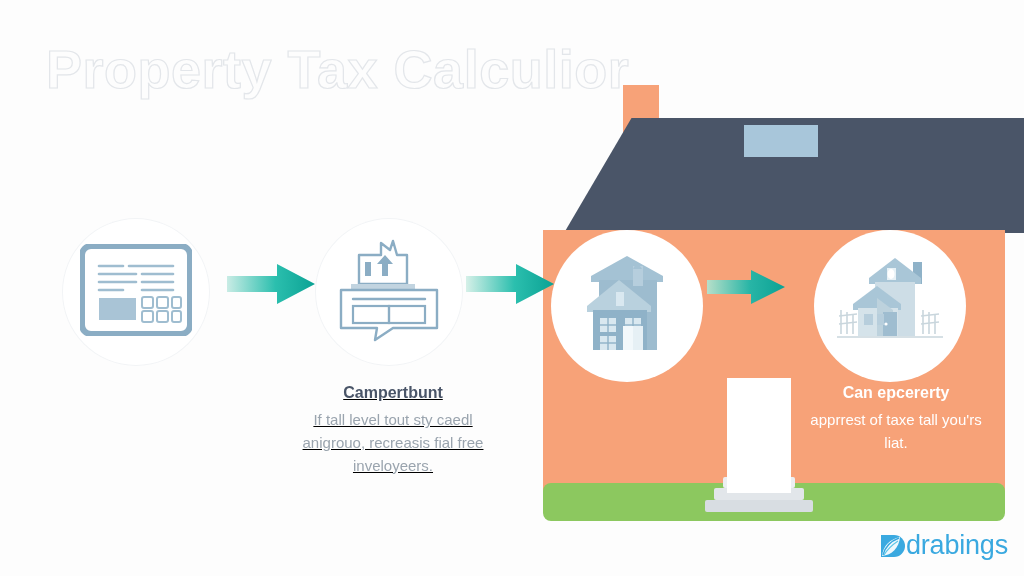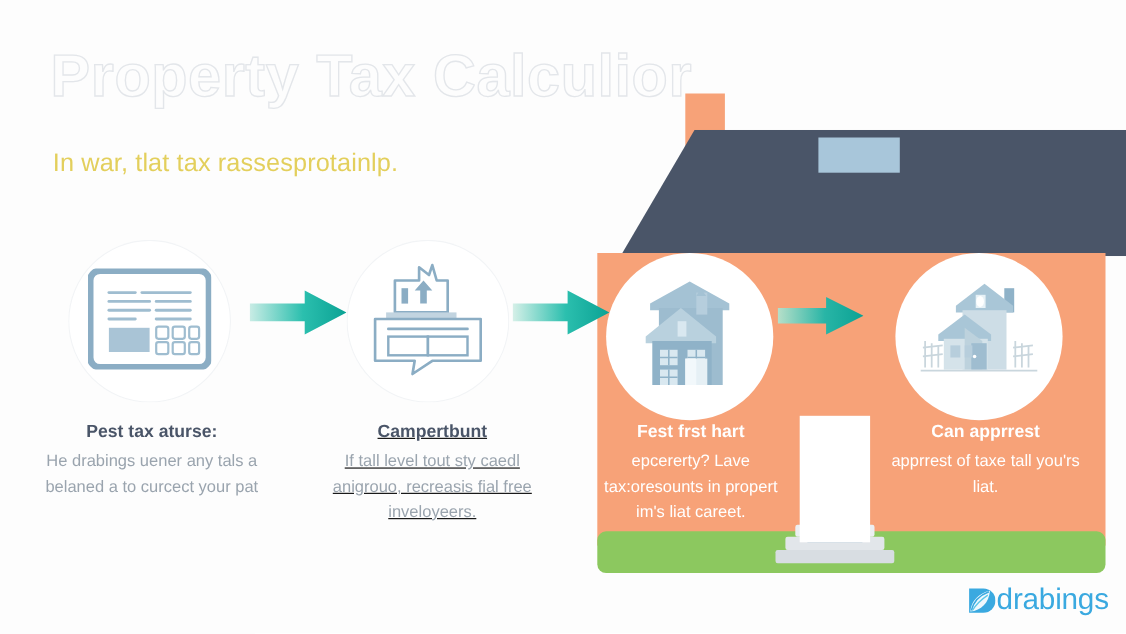--- a/index.html
+++ b/index.html
@@ -220,21 +220,20 @@
     <div class="step step3"></div>
     <div class="step step2"></div>
     <div class="step step1"></div>
     <div class="door-frame"></div>
     <div class="door">
       <div class="door-knob"></div>
     </div>
   </div>
 
   <div class="title">Property Tax Calculior</div>
-  <div class="subtitle">In war, tlat tax rassesprotainlp.</div>
 
   <div class="arrow a1">
     <svg viewBox="0 0 88 44" width="88" height="44" aria-hidden="true">
       <defs>
         <linearGradient id="ag1" x1="0" y1="0" x2="1" y2="0">
           <stop offset="0%" stop-color="#c9ece5"></stop>
           <stop offset="55%" stop-color="#2bbfae"></stop>
           <stop offset="100%" stop-color="#0ba294"></stop>
         </linearGradient>
       </defs>
@@ -367,37 +366,29 @@
           <path d="M98 60 L98 82"></path>
           <path d="M104 62 L104 82"></path>
           <path d="M90 64 L108 62"></path>
           <path d="M90 72 L108 70"></path>
           <path d="M6 85 L112 85"></path>
         </g>
       </svg>
     </span>
   </div>
 
-  <div class="col col1 dark">
-    <p class="col-head">Pest tax aturse:</p>
-    <p class="col-body">He drabings uener any tals a belaned a to curcect your pat</p>
-  </div>
 
   <div class="col col2 dark">
     <p class="col-head">Campertbunt</p>
     <p class="col-body">If tall level tout sty caedl anigrouo, recreasis fial free inveloyeers.</p>
   </div>
 
-  <div class="col col3 light">
-    <p class="col-head">Fest frst hart</p>
-    <p class="col-body">epcererty? Lave tax:oresounts in propert im's liat careet.</p>
-  </div>
 
   <div class="col col4 light">
-    <p class="col-head">Can apprrest</p>
+    <p class="col-head">Can epcererty</p>
     <p class="col-body">apprrest of taxe tall you'rs liat.</p>
   </div>
 
   <div class="logo">
     <span class="logo-mark">
       <svg width="27" height="27" viewBox="0 0 27 27" aria-hidden="true">
         <path d="M3 3 L16 3 A11 11 0 0 1 16 25 L3 25 Z" fill="#3aa9e0"></path>
         <path d="M22 5 C12 7 5 14 4 24 C14 23 21 16 22 5 Z" fill="#ffffff" opacity="0.92"></path>
         <path d="M21 6 C13 9 7 15 5 23" stroke="#3aa9e0" stroke-width="1.4" fill="none"></path>
         <path d="M6 23 C9 18 14 13 20 9" stroke="#5ec7e8" stroke-width="1.2" fill="none"></path>

